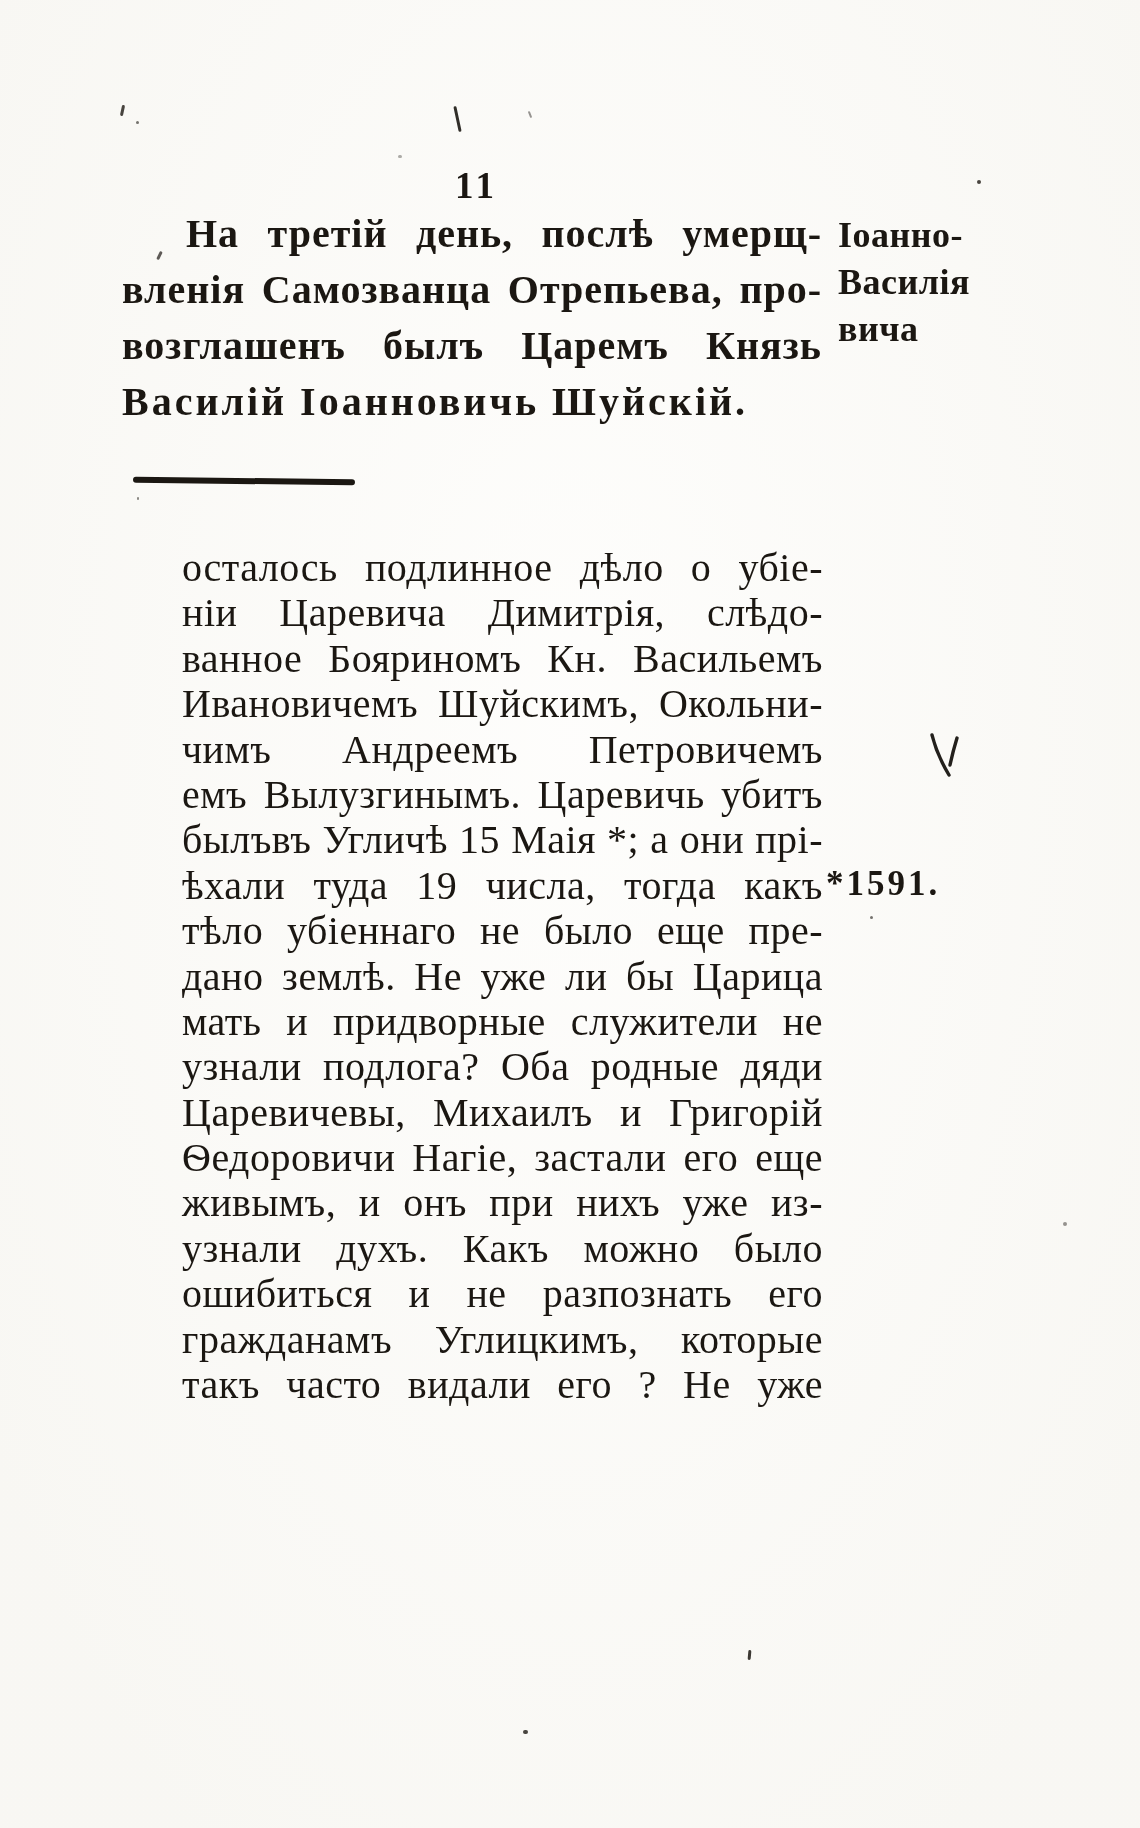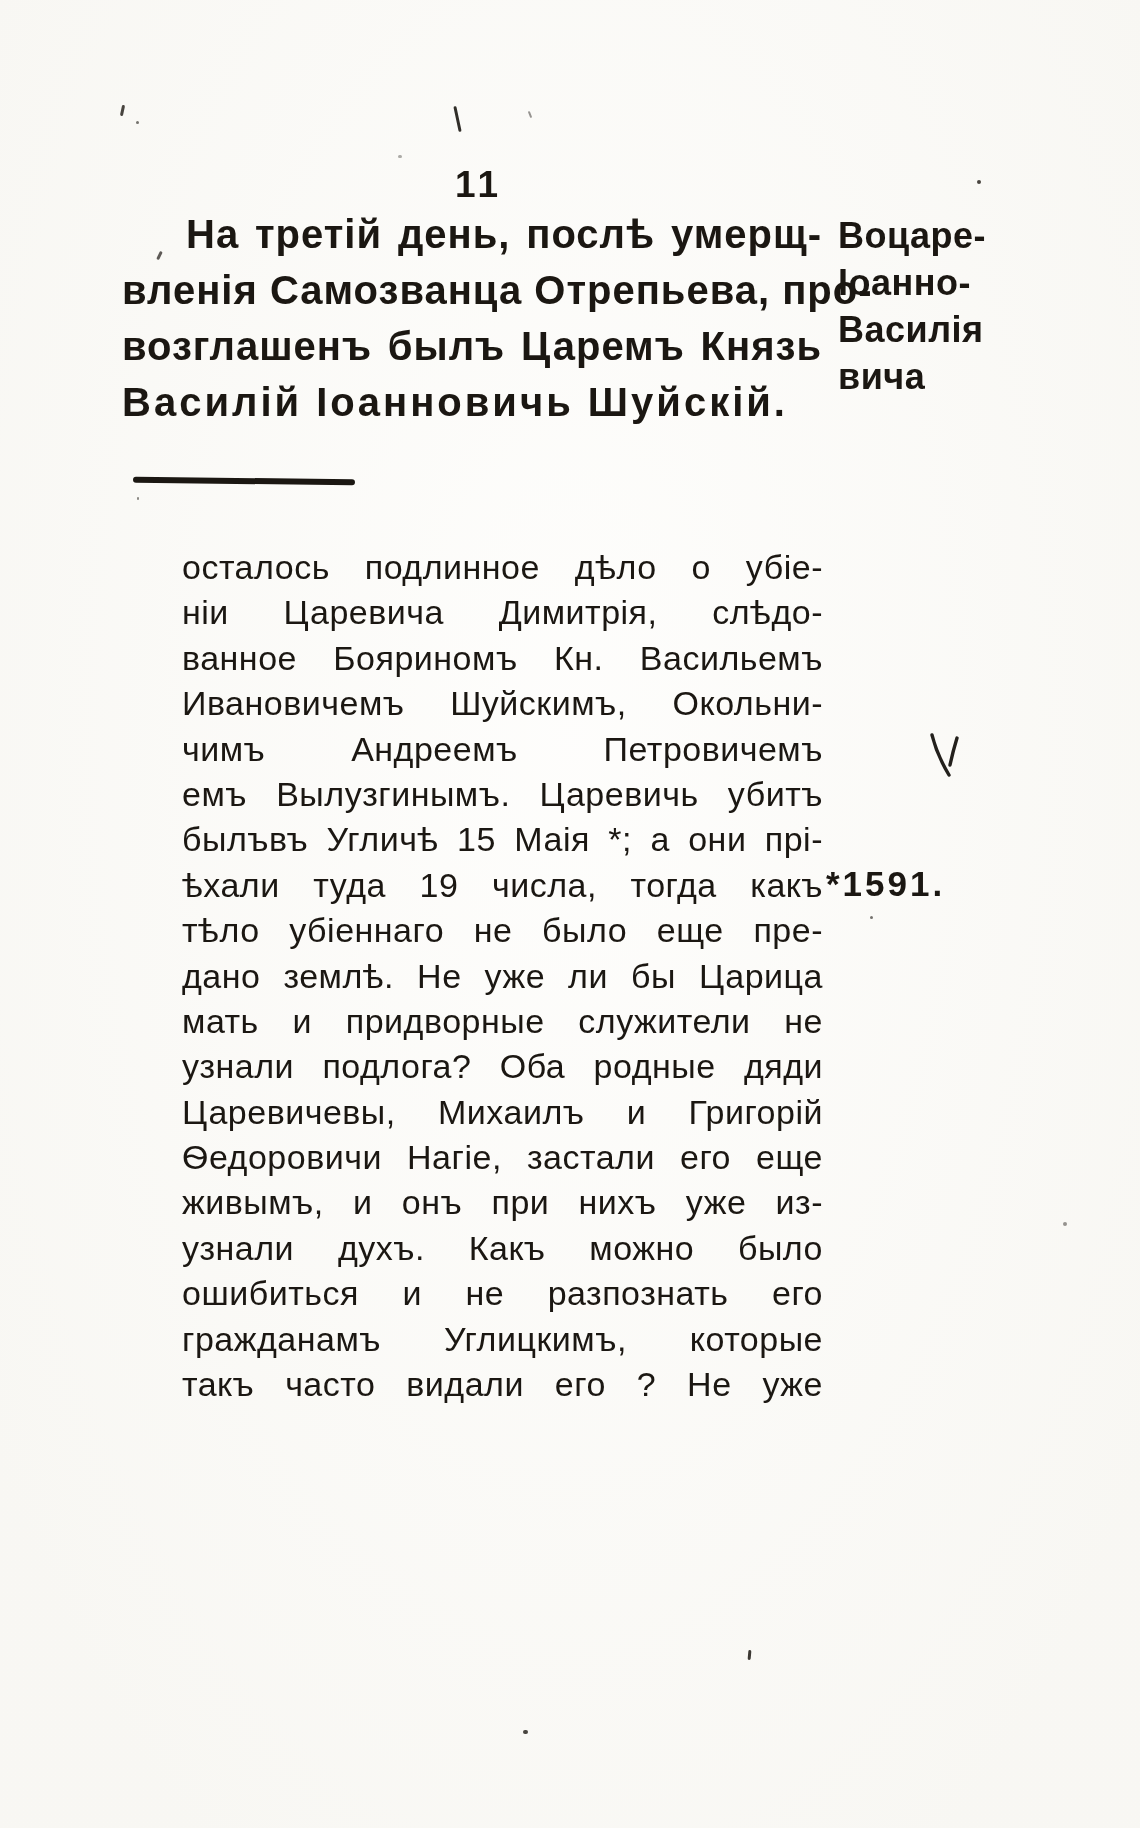--- a/index.html
+++ b/index.html
@@ -6,21 +6,21 @@
     --paper:#fcfbf7;
     --ink:#1b1712;
   }
   html,body{margin:0;padding:0;background:var(--paper);}
   .page{
     position:relative;
     width:1140px;height:1828px;
     background:var(--paper);
     background-image:radial-gradient(ellipse at 50% 40%, rgba(255,255,255,0.6) 0%, rgba(0,0,0,0.015) 85%);
     overflow:hidden;
-    font-family:Liberation Sans, sans-serif;
+    font-family:Liberation Serif, serif;
     color:var(--ink);
   }
   .abs{position:absolute;}
 
   
   .pageno{
     left:455px;top:164px;
     font-size:37px;font-weight:bold;letter-spacing:4px;
   }
 
@@ -47,21 +47,21 @@
   
   .rule{
     left:133px;top:478px;width:222px;height:6px;
     background:var(--ink);border-radius:3px;
     transform:rotate(0.7deg);
   }
 
   
   .bodytext{
     left:182px;top:545px;width:641px;
-    font-size:34px;line-height:45.4px;
+    font-size:40px;line-height:45.4px;
     letter-spacing:0.5px;
     font-weight:500;
   }
   .bodytext .jline{height:45.4px;}
 
   
   .margin-year{
     left:826px;top:864px;
     font-size:35px;font-weight:bold;letter-spacing:3px;
   }
@@ -78,21 +78,20 @@
   <div class="abs pageno">11</div>
 
   <div class="abs intro">
     <div class="jline indent1">На третій день, послѣ умерщ-</div>
     <div class="jline">вленія Самозванца Отрепьева, про-</div>
     <div class="jline">возглашенъ былъ Царемъ Князь</div>
     <div class="jline noj spaced">Василій Іоанновичь Шуйскій.</div>
   </div>
 
   <div class="abs margin-note">
-    <div>Воцаре-</div>
     <div>Іоанно-</div>
     <div>Василія</div>
     <div>вича</div>
   </div>
 
   <div class="abs rule"></div>
 
   <div class="abs bodytext">
     <div class="jline">осталось подлинное дѣло о убіе-</div>
     <div class="jline">ніи Царевича Димитрія, слѣдо-</div>

